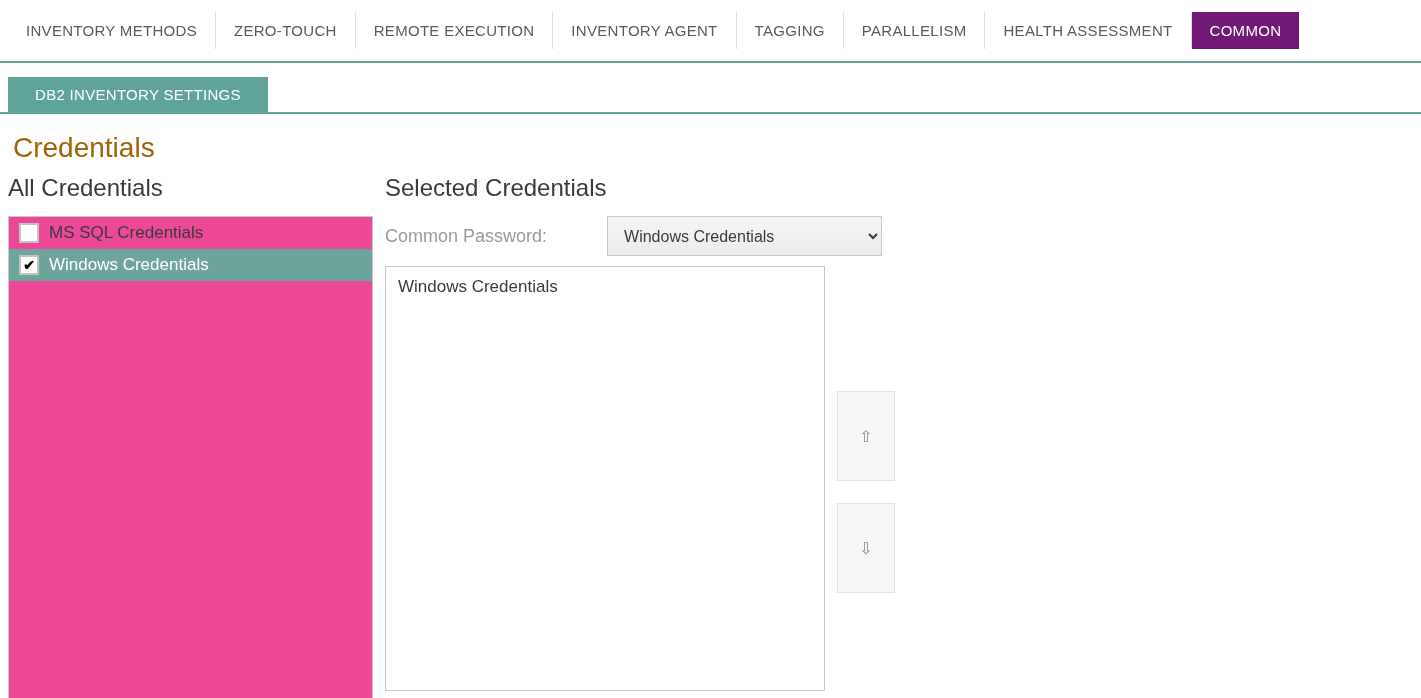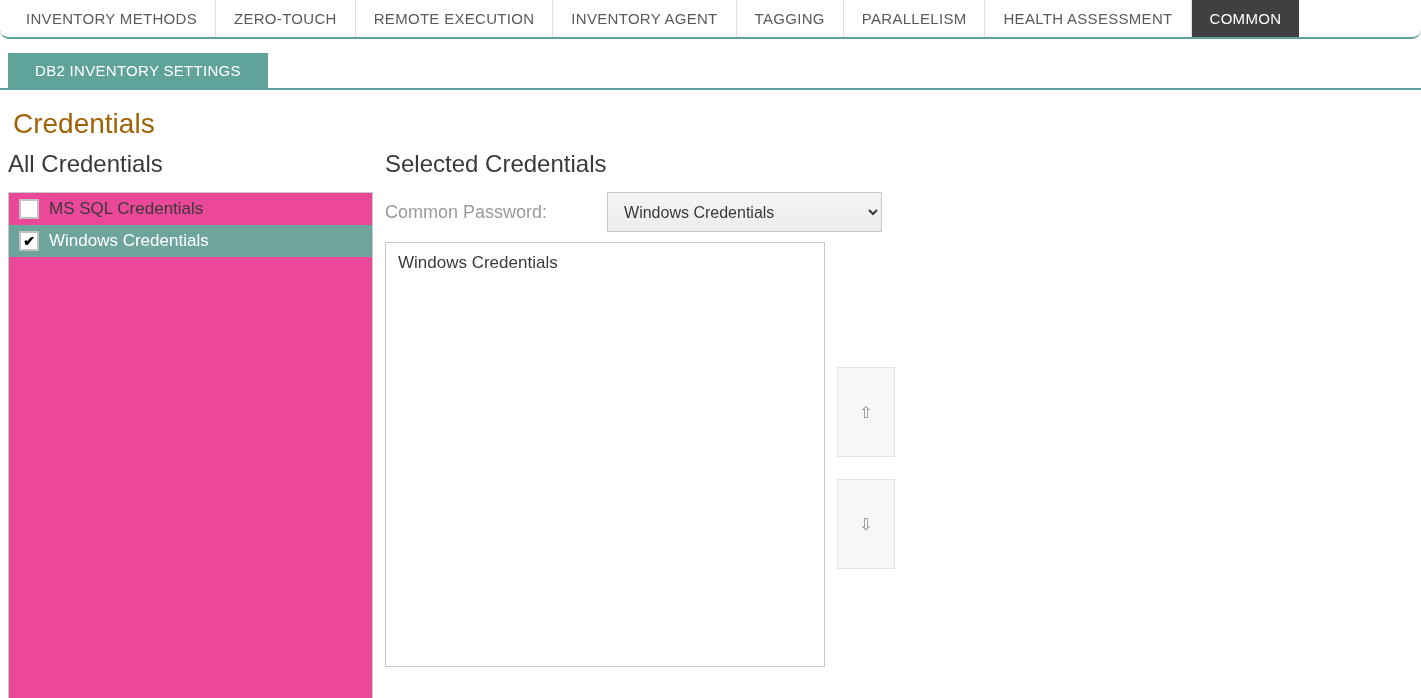--- a/index.html
+++ b/index.html
@@ -9,37 +9,36 @@
     }
     body {
       font-family: "Segoe UI", Arial, sans-serif;
       background: #ffffff;
       color: #333;
       font-size: 14px;
     }
     .top-tabs {
       display: flex;
       border-bottom: 2px solid #5fa39b;
-      padding: 0 8px;
-      border-radius: 9px;
+      padding: 12px 8px;
     }
     .top-tab {
       padding: 10px 18px;
       color: #5a5a5a;
       font-size: 15px;
       letter-spacing: 0.3px;
       cursor: pointer;
       border-right: 1px solid #e0e0e0;
       white-space: nowrap;
     }
     .top-tab:last-child {
       border-right: none;
     }
     .top-tab.active {
-      background: #404040;
+      background: #701a75;
       color: #ffffff;
       border-right: none;
     }
     .sub-tabs {
       display: flex;
       border-bottom: 2px solid #5fa39b;
       margin-top: 14px;
       padding: 0 8px;
     }
     .sub-tab {

